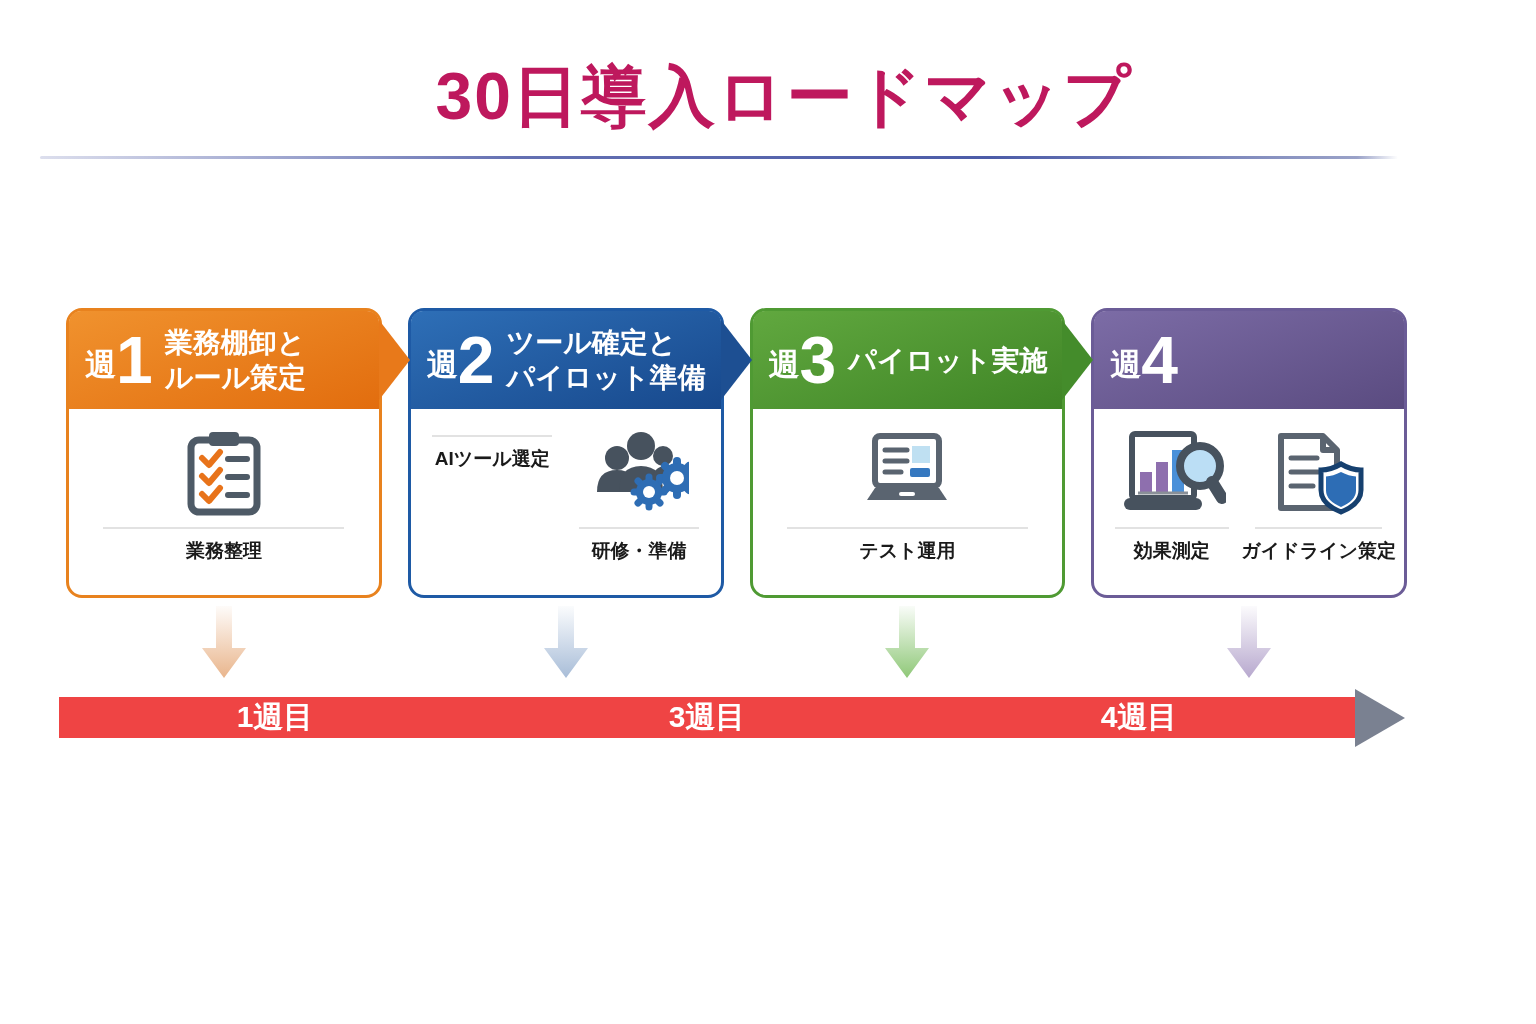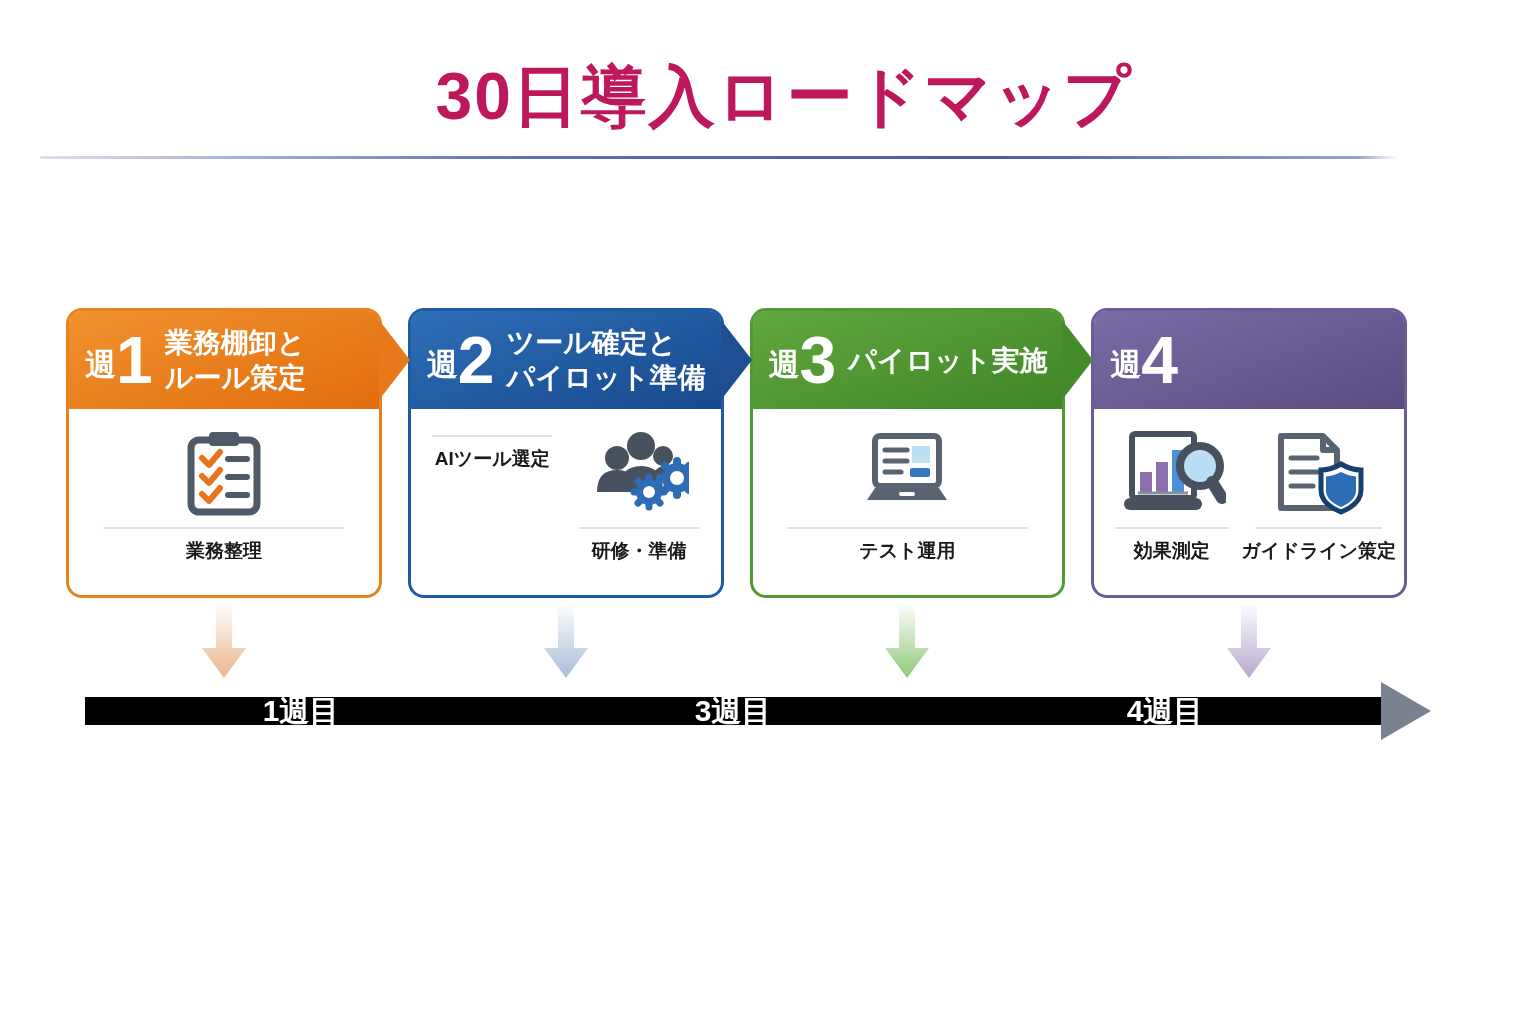--- a/index.html
+++ b/index.html
@@ -65,22 +65,22 @@
   .item-icon { height:92px; display:flex; align-items:center; justify-content:center; }
   .item-rule { width:82%; height:2px; background:#E2E2E2; margin:8px 0 9px 0; }
   .item-label { font-size:19px; font-weight:bold; color:#1A1A1A; white-space:nowrap; }
 
   
   .down-arrows { position:absolute; top:606px; left:66px; width:1341px; display:flex; gap:26px; }
   .down-arrow-cell { flex:1; display:flex; justify-content:center; }
 
   
   .timeline {
-    position:absolute; top:697px; left:85px; width:1296px; height:28px;
-    background:#000000; display:flex;
+    position:absolute; top:697px; left:59px; width:1296px; height:41px;
+    background:#ef4444; display:flex;
   }
   .timeline-head {
     position:absolute; right:-50px; top:50%; transform:translateY(-50%);
     width:0; height:0;
     border-top:29px solid transparent; border-bottom:29px solid transparent;
     border-left:50px solid #7A8191;
   }
   .timeline-cell {
     flex:1; display:flex; align-items:center; justify-content:center;
     color:#ffffff; font-size:30px; font-weight:bold;

